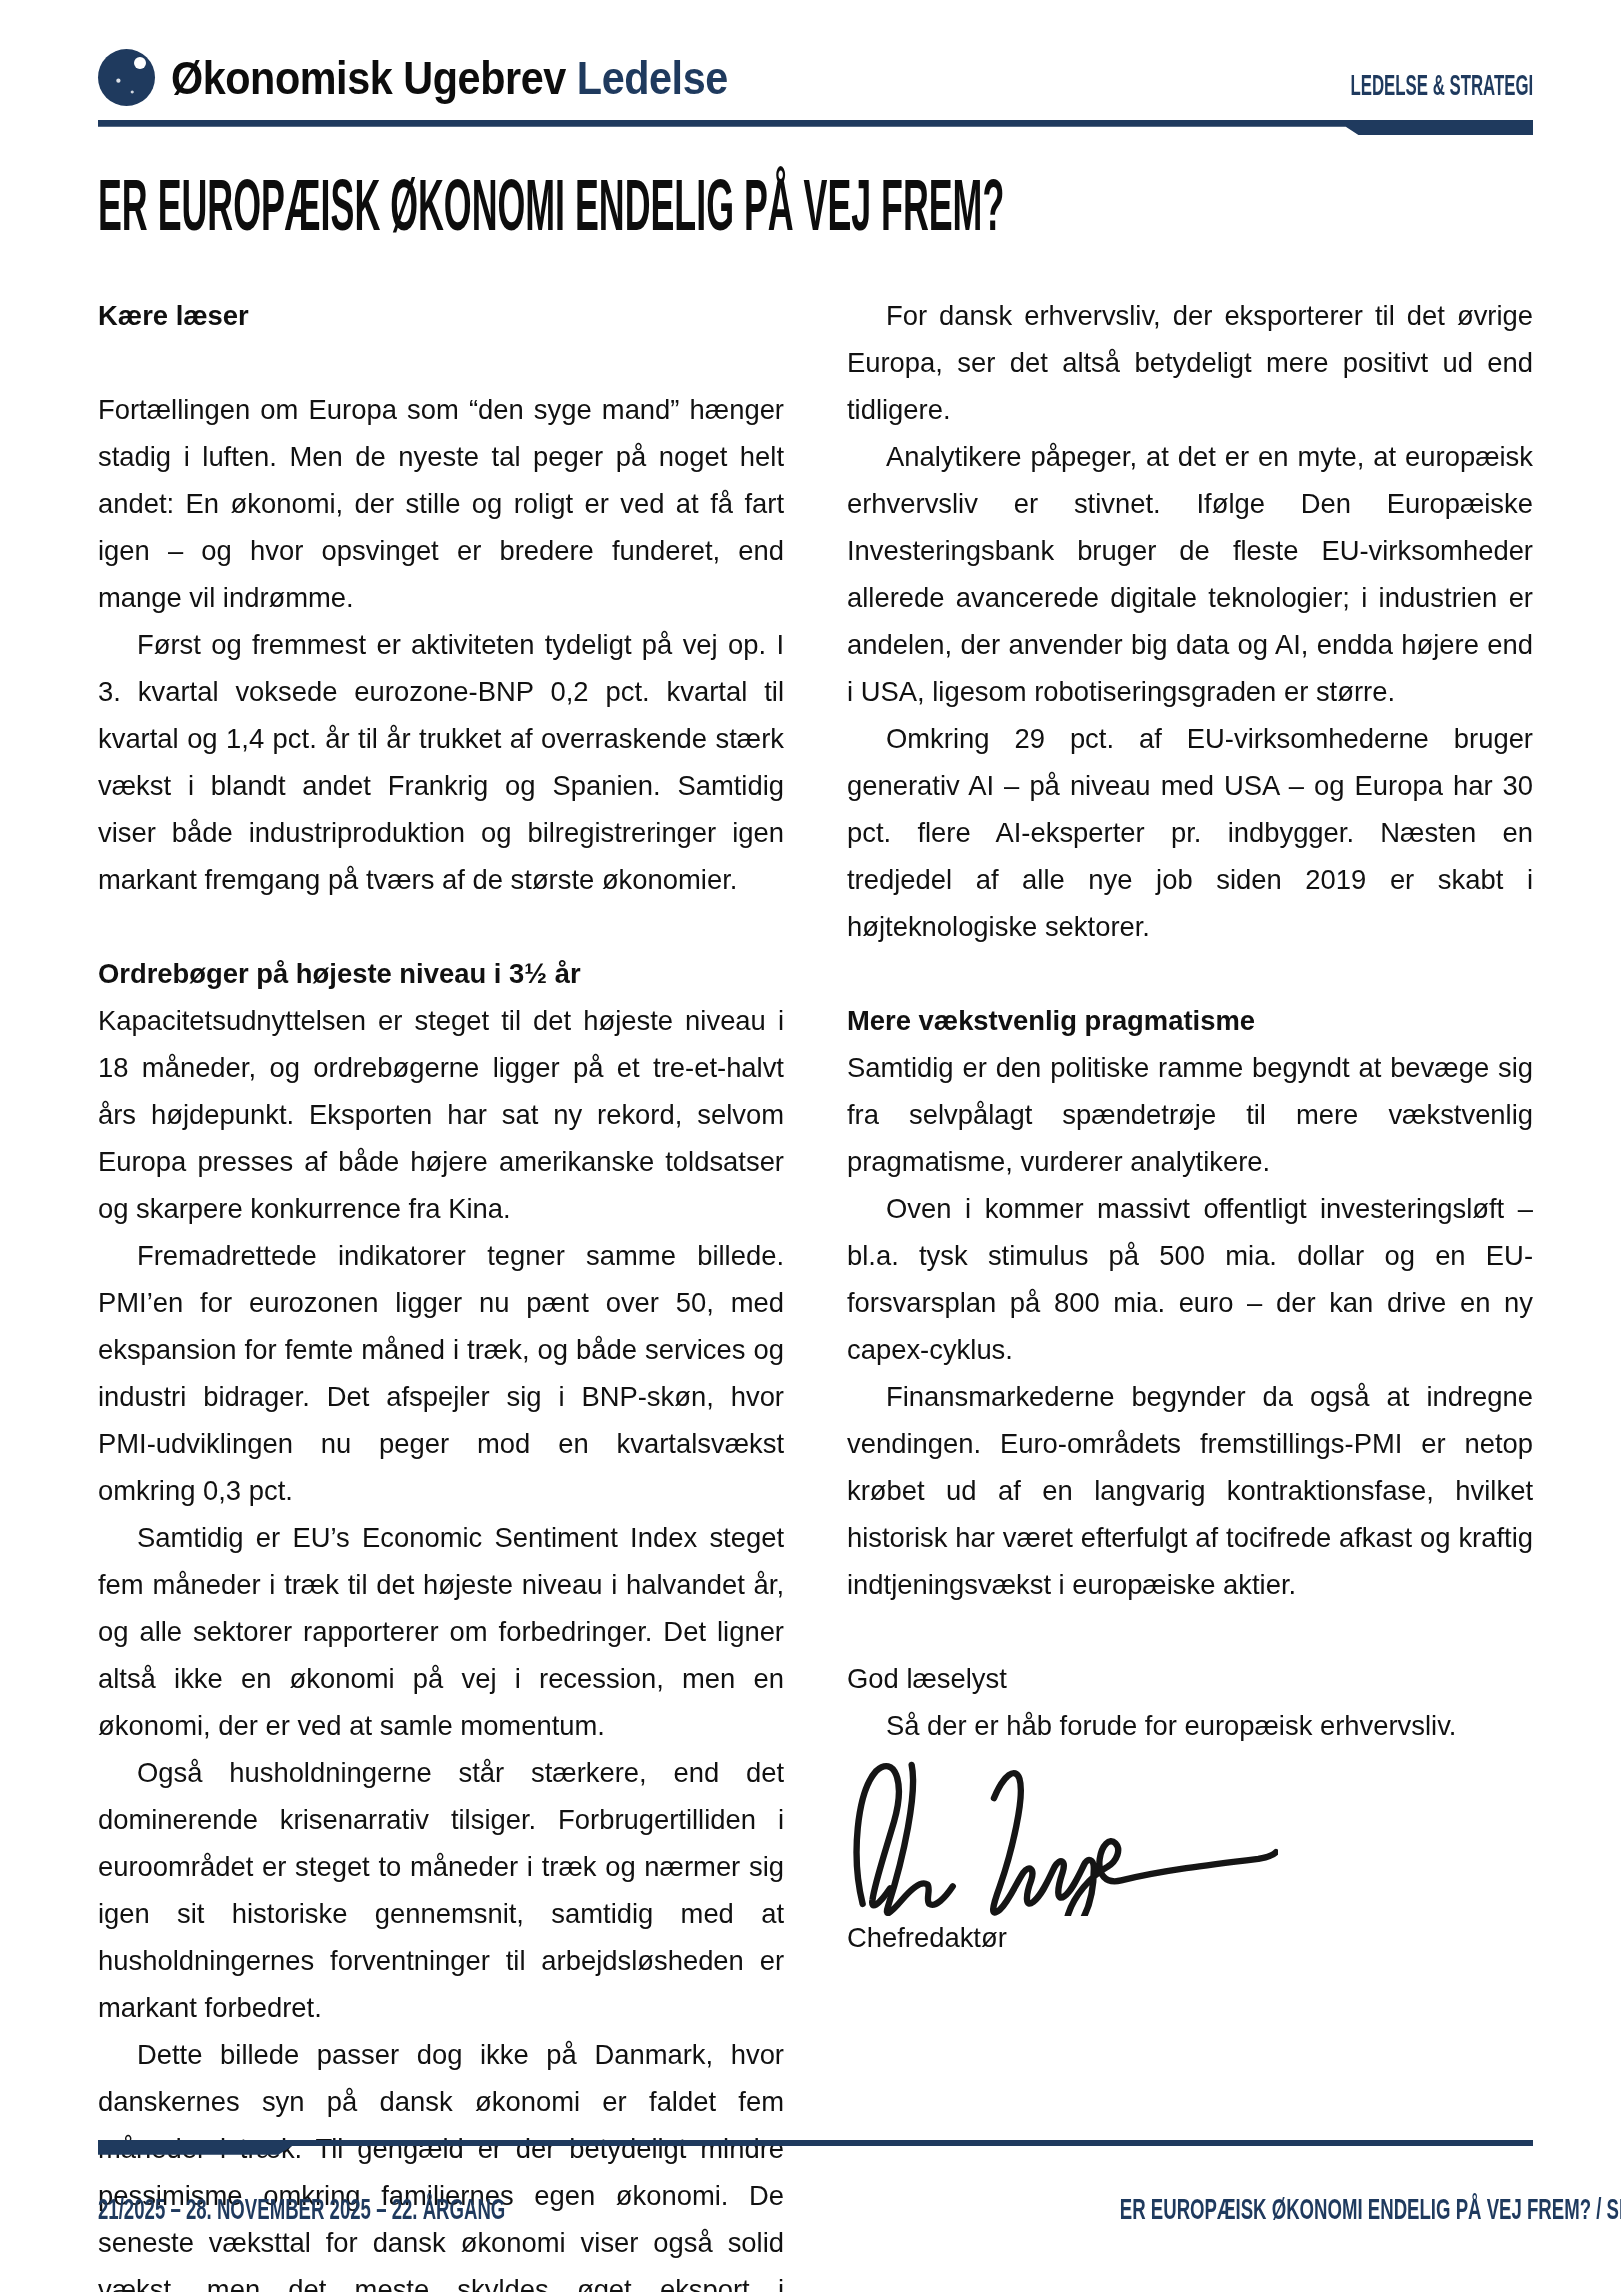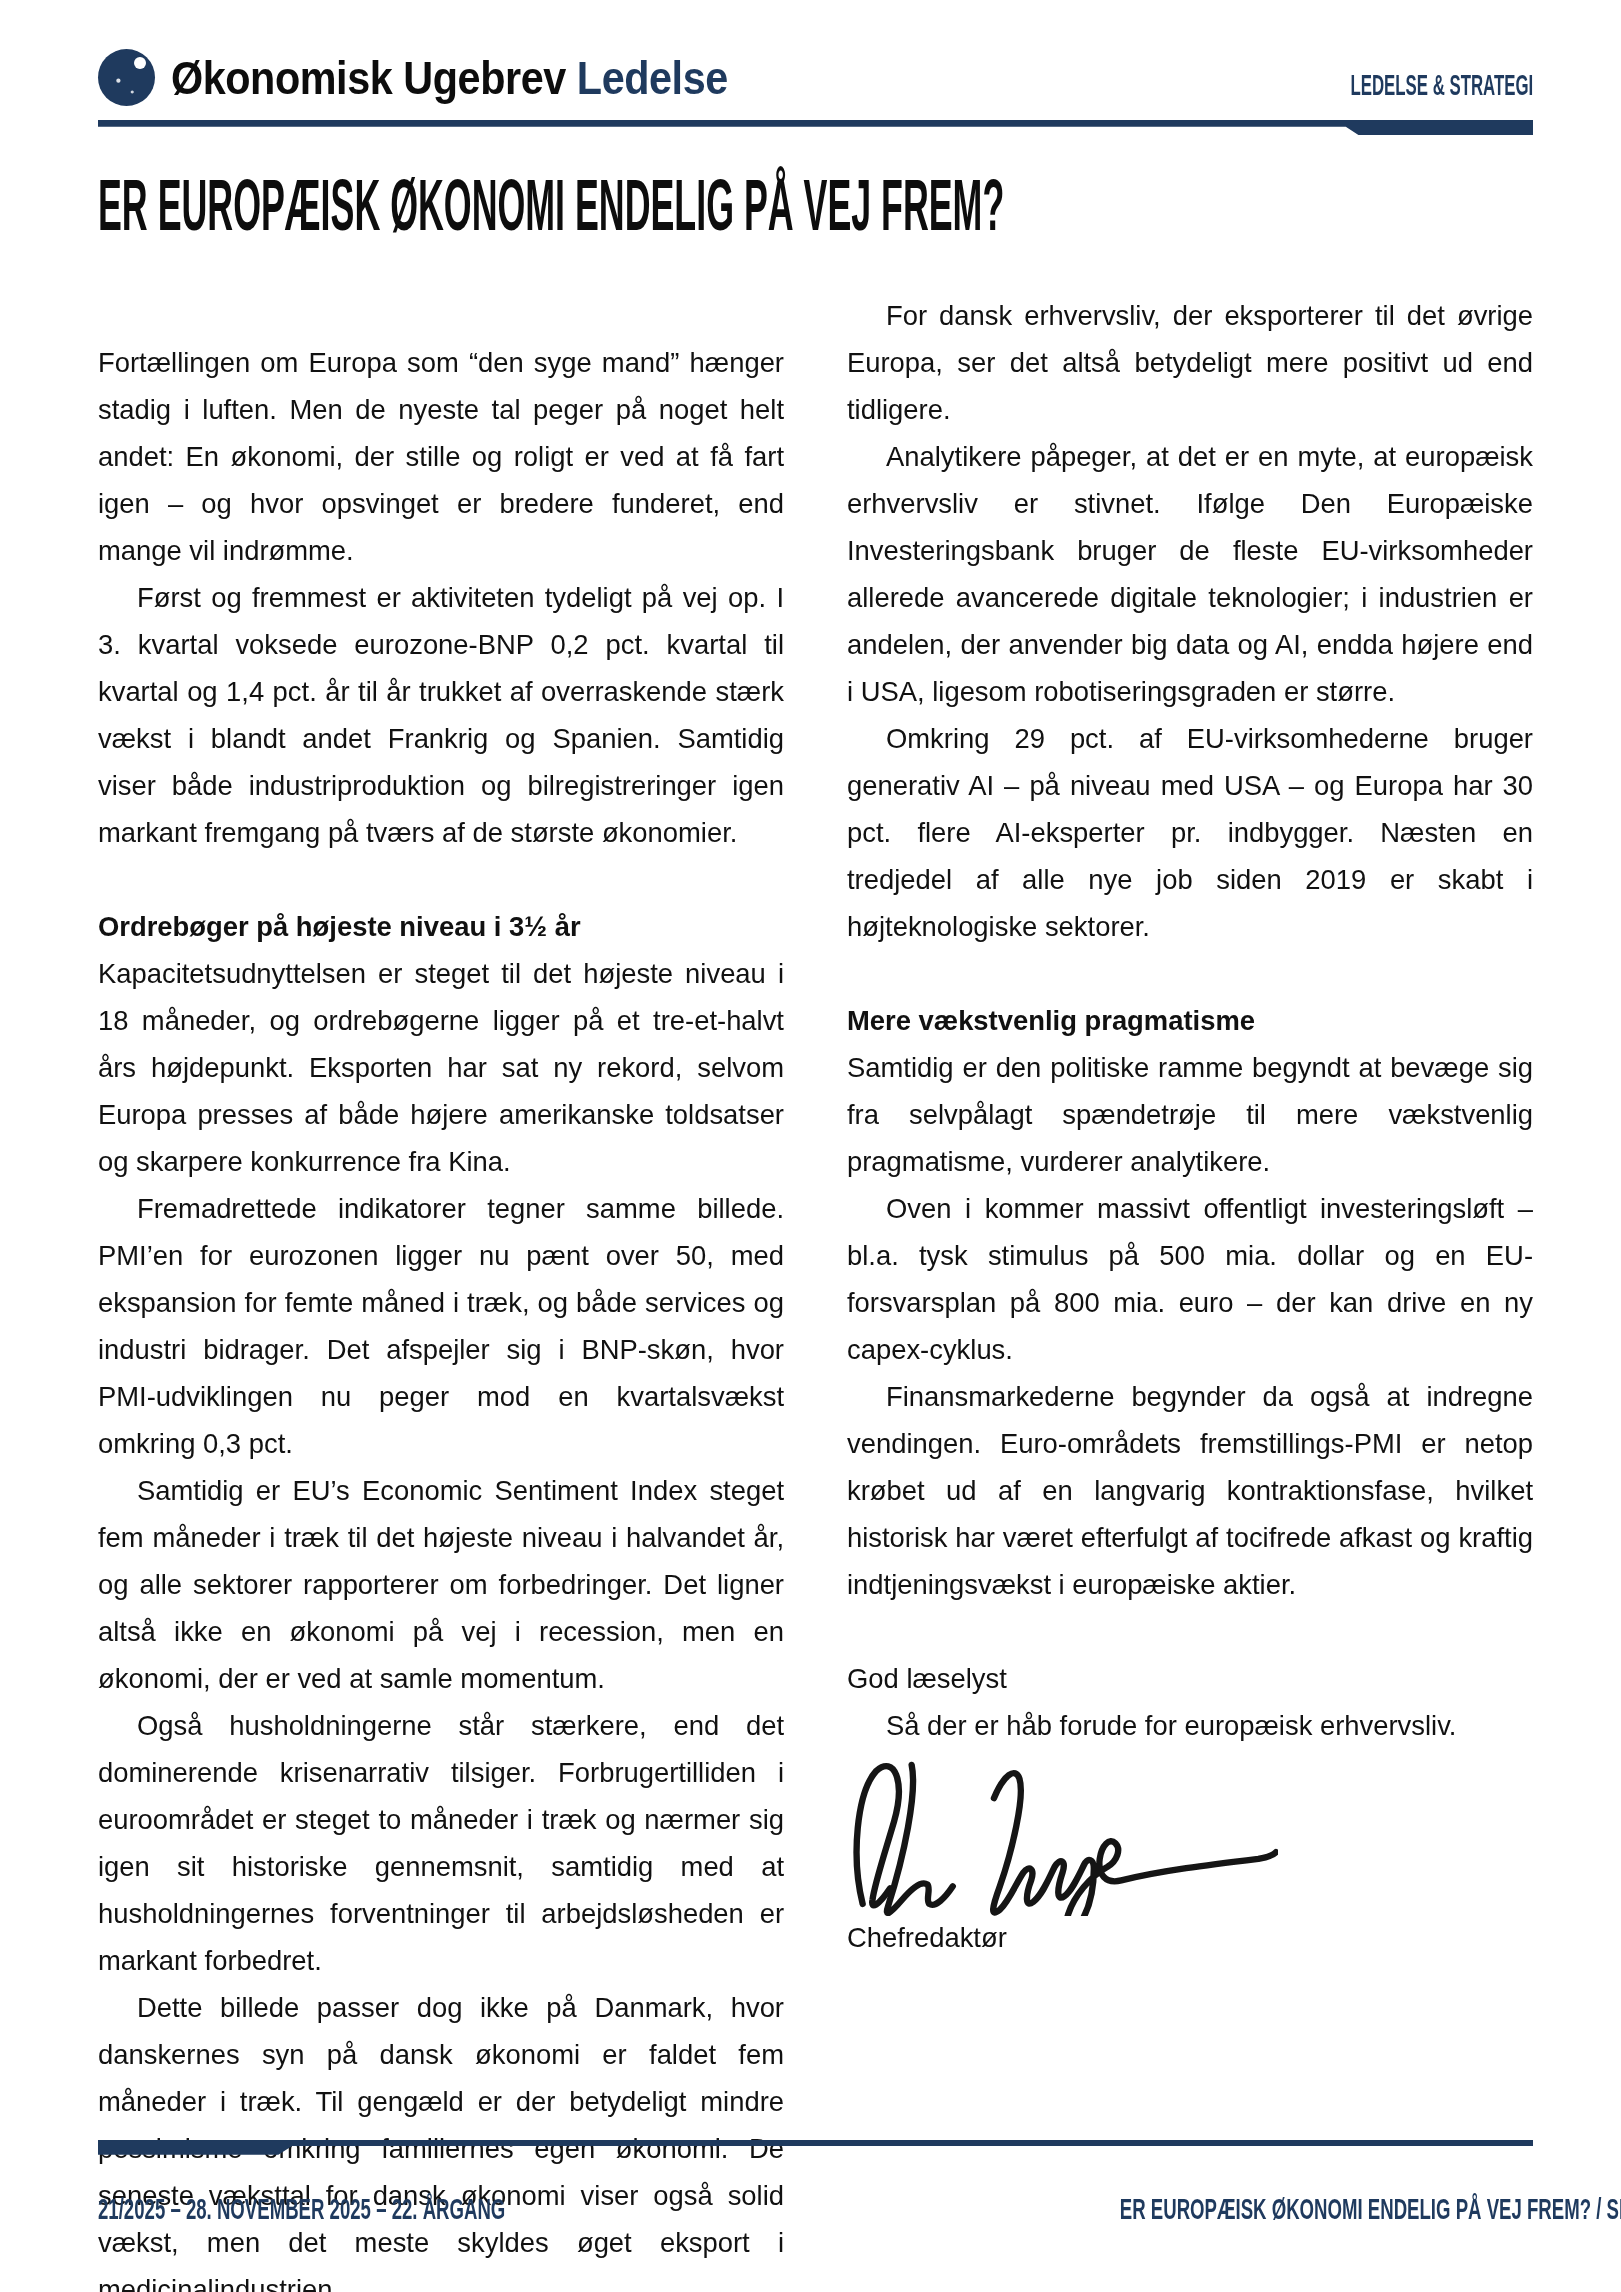--- a/index.html
+++ b/index.html
@@ -106,20 +106,21 @@
       </svg>
     </div>
 
     <h1 class="title">
       <span class="sq" style="--s:.49">ER EUROPÆISK ØKONOMI ENDELIG PÅ VEJ FREM?</span>
     </h1>
 
     <div class="columns">
       <div class="col">
         <div>
+            <h3 class="block">Kære læser</h3>
             <p class="block gap">Fortællingen om Europa som “den syge mand” hænger stadig i luften. Men de nyeste tal peger på noget helt andet: En økonomi, der stille og roligt er ved at få fart igen – og hvor opsvinget er bredere funderet, end mange vil indrømme.</p>
             <p class="block indent">Først og fremmest er aktiviteten tydeligt på vej op. I 3. kvartal voksede eurozone-BNP 0,2 pct. kvartal til kvartal og 1,4 pct. år til år trukket af overraskende stærk vækst i blandt andet Frankrig og Spanien. Samtidig viser både industriproduktion og bilregistreringer igen markant fremgang på tværs af de største økonomier.</p>
             <h3 class="block gap">Ordrebøger på højeste niveau i 3½ år</h3>
             <p class="block">Kapacitetsudnyttelsen er steget til det højeste niveau i 18 måneder, og ordrebøgerne ligger på et tre-et-halvt års højdepunkt. Eksporten har sat ny rekord, selvom Europa presses af både højere amerikanske toldsatser og skarpere konkurrence fra Kina.</p>
             <p class="block indent">Fremadrettede indikatorer tegner samme billede. PMI’en for eurozonen ligger nu pænt over 50, med ekspansion for femte måned i træk, og både services og industri bidrager. Det afspejler sig i BNP-skøn, hvor PMI-udviklingen nu peger mod en kvartalsvækst omkring 0,3 pct.</p>
             <p class="block indent">Samtidig er EU’s Economic Sentiment Index steget fem måneder i træk til det højeste niveau i halvandet år, og alle sektorer rapporterer om forbedringer. Det ligner altså ikke en økonomi på vej i recession, men en økonomi, der er ved at samle momentum.</p>
             <p class="block indent">Også husholdningerne står stærkere, end det dominerende krisenarrativ tilsiger. Forbrugertilliden i euroområdet er steget to måneder i træk og nærmer sig igen sit historiske gennemsnit, samtidig med at husholdningernes forventninger til arbejdsløsheden er markant forbedret.</p>
             <p class="block indent">Dette billede passer dog ikke på Danmark, hvor danskernes syn på dansk økonomi er faldet fem måneder i træk. Til gengæld er der betydeligt mindre pessimisme omkring familiernes egen økonomi. De seneste væksttal for dansk økonomi viser også solid vækst, men det meste skyldes øget eksport i medicinalindustrien.</p>
           </div>
       </div>

